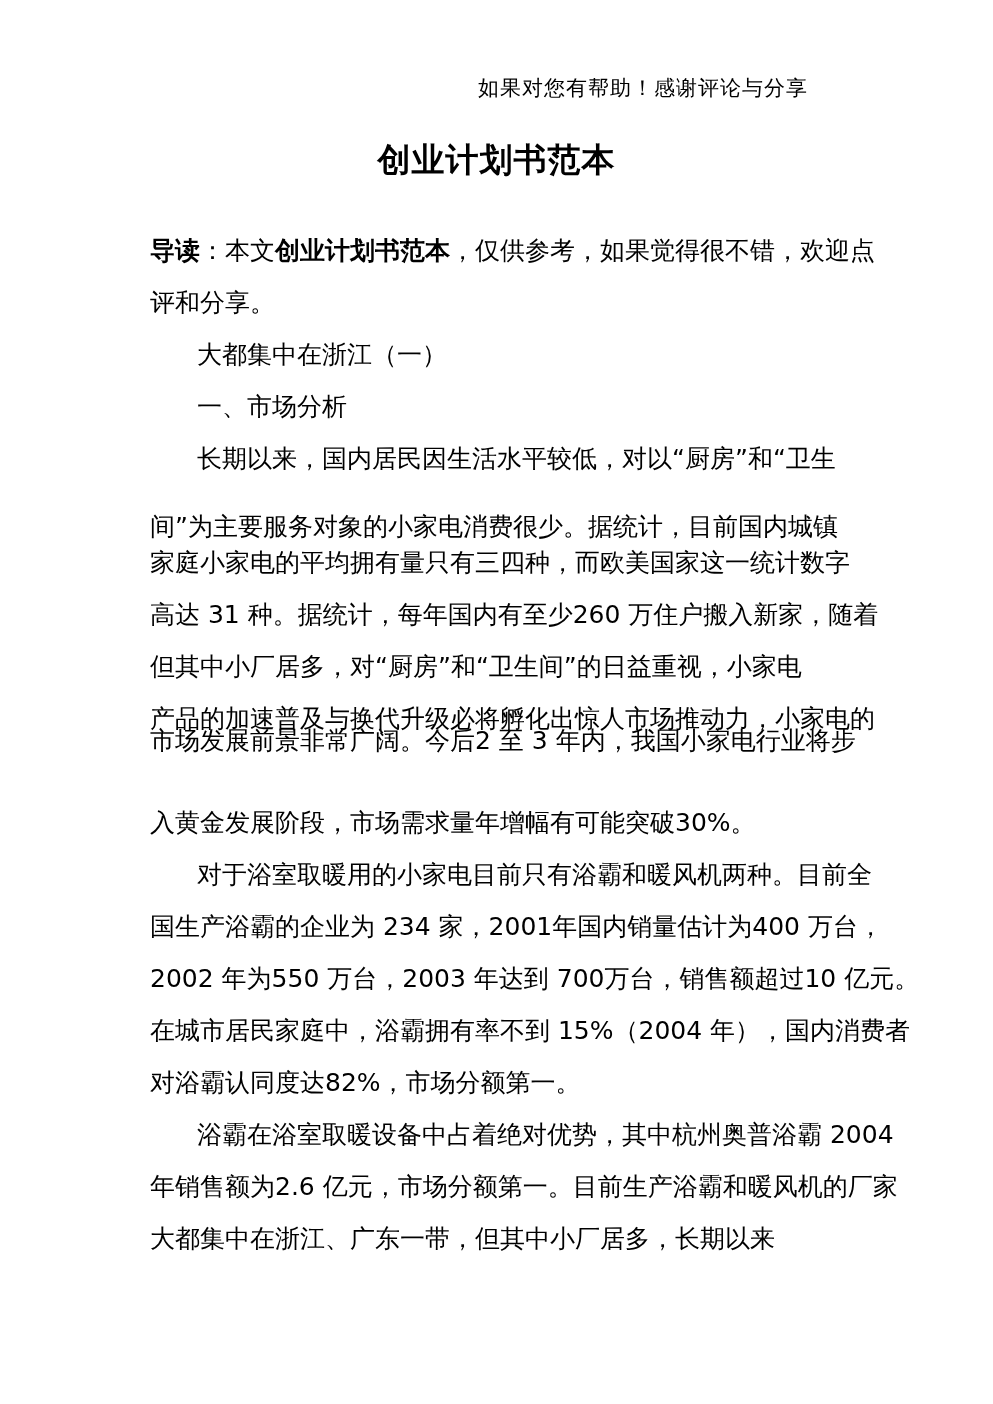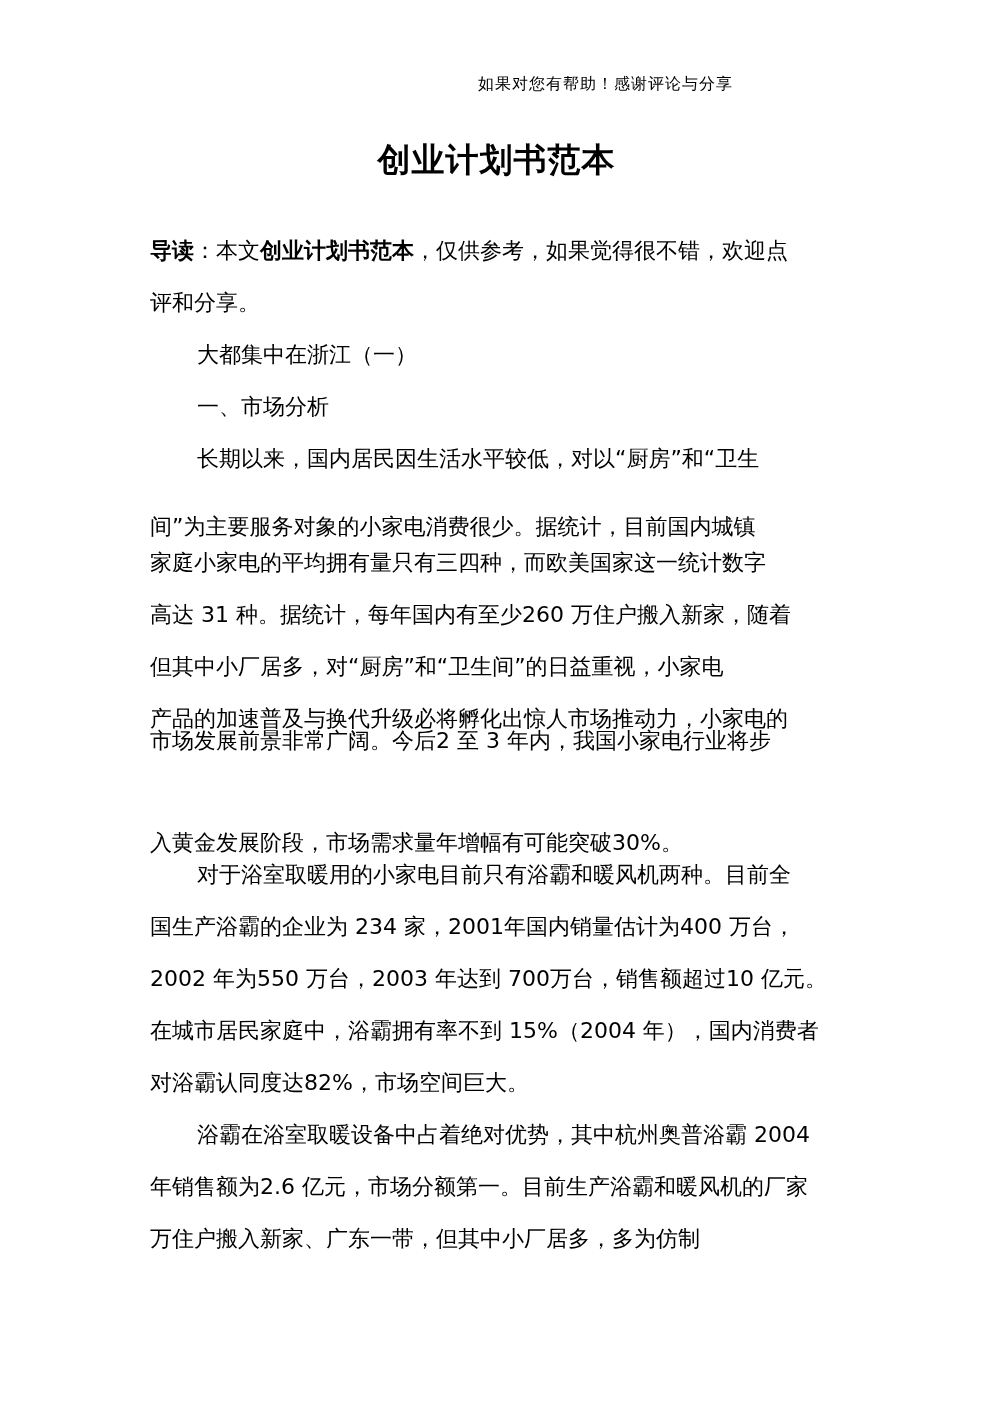--- a/index.html
+++ b/index.html
@@ -1,20 +1,20 @@
 <!DOCTYPE html>
 <html><head>
 <meta charset="utf-8">
 <style>
   html, body { margin:0; padding:0; background:#ffffff; }
   body { width:993px; height:1404px; position:relative; overflow:hidden;
          font-family:"DejaVu Sans", "Liberation Sans", sans-serif; color:#000; }
-  .header-note { position:absolute; top:74px; left:478px; font-size:16px; letter-spacing:1px; white-space:nowrap; }
+  .header-note { position:absolute; top:74px; left:478px; font-size:21px; letter-spacing:1px; white-space:nowrap; }
   .title { position:absolute; top:138px; left:0; width:993px; text-align:center; font-size:33px; font-weight:bold; letter-spacing:1px; }
-  .line { position:absolute; left:150px; font-size:22px; white-space:nowrap; line-height:30px; }
+  .line { position:absolute; left:150px; font-size:25px; white-space:nowrap; line-height:30px; }
   .indent { left:197px; }
   .b { font-weight:bold; }
 </style>
 </head>
 <body>
 
 <div class="header-note">如果对您有帮助！感谢评论与分享</div>
 <div class="title">创业计划书范本</div>
 
 <div class="line" style="top:236px">
@@ -25,23 +25,23 @@
 <div class="line indent" style="top:340px">大都集中在浙江（一）</div>
 <div class="line indent" style="top:392px">一、市场分析</div>
 
 <div class="line indent" style="top:444px">长期以来，国内居民因生活水平较低，对以“厨房”和“卫生</div>
 <div class="line" style="top:512px">间”为主要服务对象的小家电消费很少。据统计，目前国内城镇</div>
 <div class="line" style="top:548px">家庭小家电的平均拥有量只有三四种，而欧美国家这一统计数字</div>
 <div class="line" style="top:600px">高达 31 种。据统计，每年国内有至少260 万住户搬入新家，随着</div>
 <div class="line" style="top:652px">但其中小厂居多，对“厨房”和“卫生间”的日益重视，小家电</div>
 <div class="line" style="top:704px">产品的加速普及与换代升级必将孵化出惊人市场推动力，小家电的</div>
 <div class="line" style="top:726px">市场发展前景非常广阔。今后2 至 3 年内，我国小家电行业将步</div>
-<div class="line" style="top:828px">入黄金发展阶段，市场需求量年增幅有可能突破30%。</div>
+<div class="line" style="top:808px">入黄金发展阶段，市场需求量年增幅有可能突破30%。</div>
 
 <div class="line indent" style="top:860px">对于浴室取暖用的小家电目前只有浴霸和暖风机两种。目前全</div>
 <div class="line" style="top:912px">国生产浴霸的企业为 234 家，2001年国内销量估计为400 万台，</div>
 <div class="line" style="top:964px">2002 年为550 万台，2003 年达到 700万台，销售额超过10 亿元。</div>
 <div class="line" style="top:1016px">在城市居民家庭中，浴霸拥有率不到 15%（2004 年），国内消费者</div>
-<div class="line" style="top:1068px">对浴霸认同度达82%，市场空间巨大。</div>
+<div class="line" style="top:1068px">对浴霸认同度达82%，市场分额第一。</div>
 
 <div class="line indent" style="top:1120px">浴霸在浴室取暖设备中占着绝对优势，其中杭州奥普浴霸 2004</div>
 <div class="line" style="top:1172px">年销售额为2.6 亿元，市场分额第一。目前生产浴霸和暖风机的厂家</div>
-<div class="line" style="top:1224px">万住户搬入新家、广东一带，但其中小厂居多，多为仿制</div>
+<div class="line" style="top:1224px">大都集中在浙江、广东一带，但其中小厂居多，长期以来</div>
 
 </body></html>

